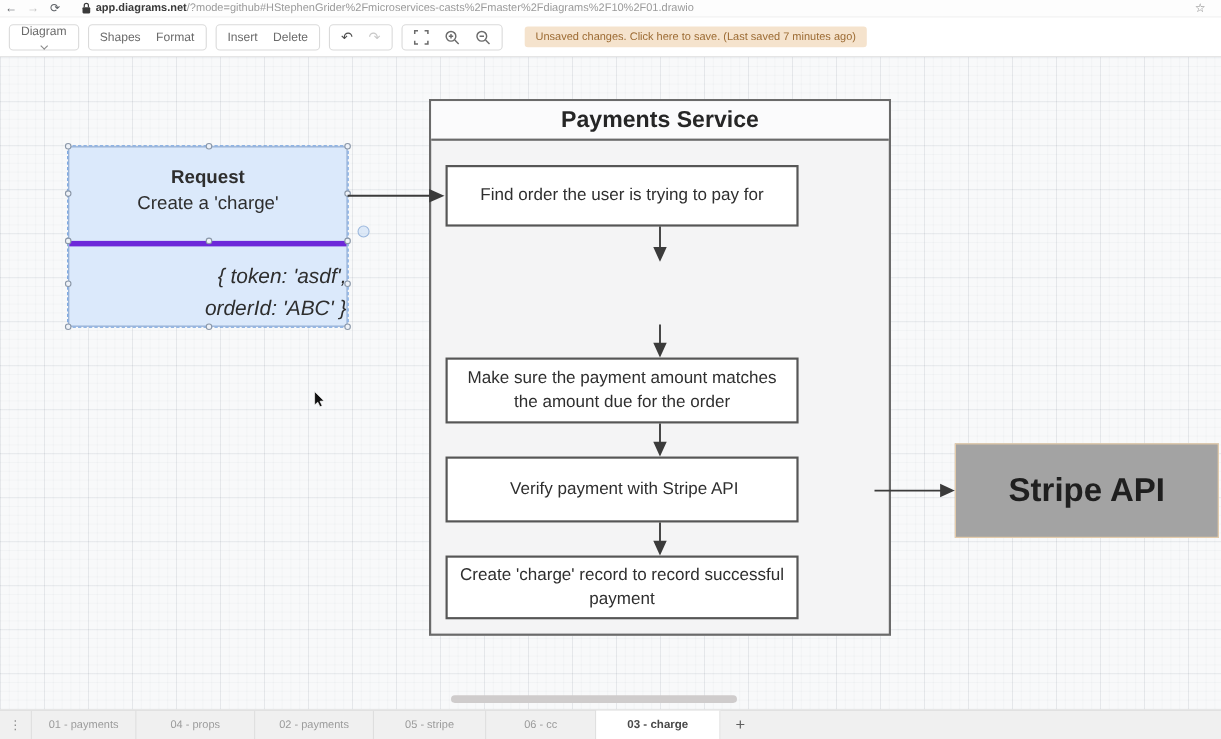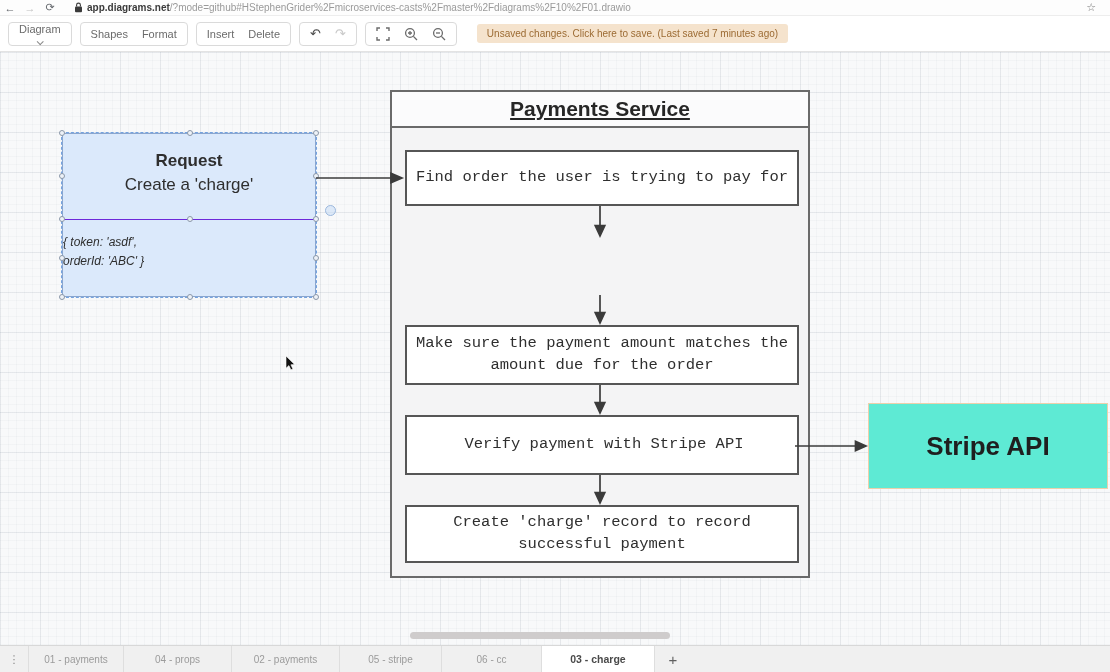--- a/index.html
+++ b/index.html
@@ -59,67 +59,67 @@
   .layer > * { pointer-events:auto; }
 
   
   .svc-container {
     position:absolute; left:390px; top:90px; width:420px; height:488px;
     background:#f4f4f5; border:2px solid #6a6a6a;
   }
   .svc-header {
     height:36px; background:#fbfbfc; border-bottom:2px solid #6a6a6a;
     display:flex; align-items:center; justify-content:center;
-    font-weight:bold; font-size:21px; color:#262626;text-decoration:underline;
+    font-weight:bold; font-size:21px; color:#262626;
   }
 
   
   .step {
-    position:absolute; left:405px; width:394px;
+    position:absolute; left:405px; width:321px;
     background:#ffffff; border:2px solid #565656;
     display:flex; align-items:center; justify-content:center; text-align:center;
-    font-size:15.5px; color:#2f2f2f; line-height:1.4; padding:0 8px;font-family:Liberation Mono, monospace;
+    font-size:15.5px; color:#2f2f2f; line-height:1.4; padding:0 8px;
   }
   .s1 { top:150px; height:56px; }
   .s2 { top:238px; height:57px; }
   .s3 { top:325px; height:60px; }
   .s4 { top:415px; height:60px;padding-left:12px; }
   .s5 { top:505px; height:58px; }
 
   
   .request-box {
     position:absolute; left:62px; top:133px; width:254px; height:164px;
     background:#dbe9fb; border:1px solid #8aa6cf; color:#2e2e2e;
   }
   .request-box::after {
     content:""; position:absolute; inset:-2px;
     border:1px dashed #74a3e0; pointer-events:none;
   }
   .request-top { height:85px; text-align:center; padding-top:17px; }
   .request-title { font-weight:bold; font-size:17px; }
   .request-sub { font-size:17px; margin-top:4px; }
   .request-bottom {
-    border-top:1px solid #6d28d9; text-align:left; padding-top:13px;
-    font-style:italic; font-size:12px; line-height:1.55;
+    border-top:5px solid #6d28d9; text-align:right; padding-top:13px;
+    font-style:italic; font-size:19px; line-height:1.55;
   }
   .handle {
     position:absolute; width:6px; height:6px; border-radius:50%;
     background:#eef2f8; border:1px solid #8a97a8; margin-left:-3px; margin-top:-3px;
   }
   .conn-hint {
     position:absolute; left:325px; top:205px; width:11px; height:11px; border-radius:50%;
     background:rgba(198,220,246,.55); border:1px solid #9cb8dd;
   }
 
   
   .stripe-box {
     position:absolute; left:868px; top:403px; width:240px; height:86px;
-    background:#5eead4; border:1px solid #ecd0ab;
+    background:#a3a3a3; border:1px solid #ecd0ab;
     display:flex; align-items:center; justify-content:center;
-    font-weight:bold; font-size:26px; color:#1f1f1f;
+    font-weight:bold; font-size:30px; color:#1f1f1f;
   }
 
   .hscrollbar {
     position:absolute; left:410px; top:632px; width:260px; height:7px;
     border-radius:4px; background:#cfcccc; cursor:pointer;
   }
 
   
   .tabbar {
     position:absolute; left:0; bottom:0; width:1110px; height:27px;

